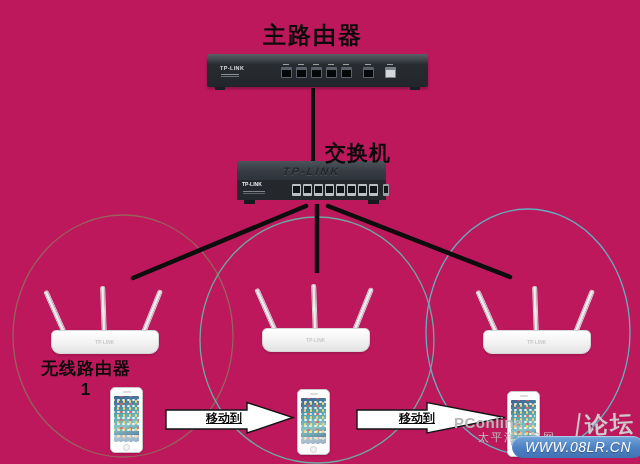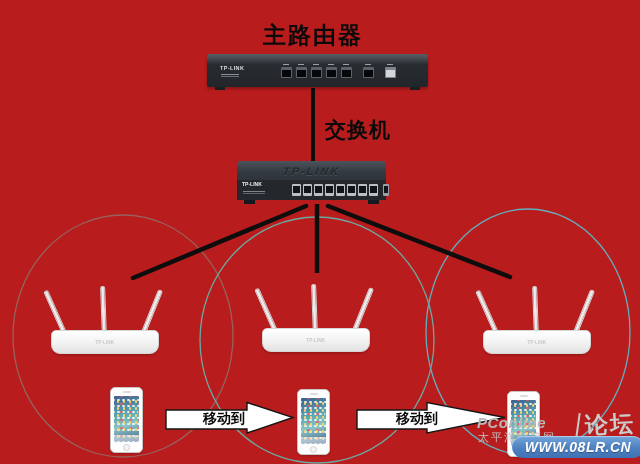--- a/index.html
+++ b/index.html
@@ -1,28 +1,28 @@
 <!DOCTYPE html>
 <html><head>
 <meta charset="utf-8">
 <style>
   html,body{margin:0;padding:0;background:#fff;}
   .canvas{
-    position:relative;width:640px;height:464px;background:#b91c1c;overflow:hidden;
+    position:relative;width:640px;height:464px;background:#be185d;overflow:hidden;
     font-family:"Liberation Sans","DejaVu Sans",sans-serif;color:#000;
   }
   .overlay{position:absolute;left:0;top:0;z-index:1;}
   .lbl{position:absolute;z-index:3;font-weight:700;color:#0a0a0a;text-align:center;}
   .title{left:218px;top:20px;width:190px;font-size:23px;letter-spacing:2px;}
-  .switch-lbl{left:325px;top:116px;width:110px;font-size:21px;letter-spacing:1px;text-align:left;}
+  .switch-lbl{left:325px;top:139px;width:110px;font-size:21px;letter-spacing:1px;text-align:left;}
   .rlbl{font-size:17px;letter-spacing:1px;}
   .rlbl1{left:36px;top:357px;width:100px;}
   .rlbl2{left:256px;top:358px;width:122px;}
   .rlbl3{left:482px;top:358px;width:120px;}
-  .arrow-lbl{font-size:14px;z-index:4;}
+  .arrow-lbl{font-size:12px;z-index:4;text-decoration:underline;}
   .arrow-lbl1{left:195px;top:410px;width:58px;}
   .arrow-lbl2{left:388px;top:410px;width:58px;}
 
   
   .mrouter{position:absolute;left:207px;top:54px;width:221px;height:33px;z-index:2;
     background:linear-gradient(180deg,#5a5f65 0%,#43484e 16%,#282c31 32%,#22262b 100%);
     border-radius:2px;box-shadow:0 2px 3px rgba(0,0,0,.28);}
   .mrouter .brand{position:absolute;left:13px;top:11px;color:#d9dcdf;font-size:7px;font-weight:700;
     transform:scale(.78);transform-origin:left top;display:inline-block;letter-spacing:.5px;}
   .mrouter .brand-line{position:absolute;left:14px;top:20px;width:18px;height:3px;
@@ -83,29 +83,29 @@
       linear-gradient(165deg,#3d5f8e 0%,#58a6b2 38%,#8ac4c4 62%,#44658f 100%);
     background-size:6px 7px,9px 8px,5px 6px,100% 100%;
     background-position:1px 2px,3px 4px,2px 1px,0 0;}
   .phone .dock{position:absolute;left:3px;right:3px;bottom:10px;height:7px;background:rgba(230,235,240,.55);}
   .phone .home{position:absolute;bottom:1px;left:50%;margin-left:-4px;width:7px;height:7px;
     border:1px solid #d0d0d0;border-radius:50%;background:#f4f4f4;box-sizing:border-box;}
   .ph1{left:110px;top:387px;} .ph2{left:297px;top:389px;} .ph3{left:507px;top:391px;}
 
   
   .wm{position:absolute;z-index:5;}
-  .wm-brand{left:477px;top:414px;font-size:15px;font-weight:700;font-style:italic;color:#b8b8b8;letter-spacing:.5px;}
+  .wm-brand{left:454px;top:414px;font-size:15px;font-weight:700;color:#b8b8b8;letter-spacing:.5px;}
   .wm-site{left:478px;top:430px;font-size:11px;color:#c2c2c2;letter-spacing:2px;}
   .wm-divider{left:577px;top:413px;width:2px;height:25px;background:#c8c8c8;transform:rotate(8deg);}
   .wm-forum{left:585px;top:409px;font-size:23px;font-weight:700;color:#cbcbcb;transform:rotate(-3deg);letter-spacing:2px;}
   .wm-pill{left:512px;top:436px;width:132px;height:22px;border-radius:12px;
     background:linear-gradient(180deg,#73a6db 0%,#4c80c1 55%,#4072b4 100%);
     box-shadow:inset 0 1px 1px rgba(255,255,255,.45);
     display:flex;align-items:center;justify-content:center;}
-  .wm-pill span{color:#ffffff;font-size:14px;font-weight:700;font-style:italic;letter-spacing:.5px;
+  .wm-pill span{color:#ffffff;font-size:14px;font-weight:400;font-style:italic;letter-spacing:.5px;
     text-shadow:0 1px 1px rgba(0,0,0,.3);}
 </style>
 </head>
 <body>
 
 <div class="canvas">
 
   <svg class="overlay" width="640" height="464" viewBox="0 0 640 464">
     <ellipse cx="123" cy="336" rx="110" ry="121" fill="none" stroke-width="1.3" stroke="#97625d"></ellipse>
     <ellipse cx="317" cy="340" rx="117" ry="123" fill="none" stroke-width="1.3" stroke="#6ba9a1"></ellipse>
@@ -178,20 +178,21 @@
   </div>
   <div class="wrouter wr3">
     <span class="antenna ant-l"></span>
     <span class="antenna ant-m"></span>
     <span class="antenna ant-r"></span>
     <div class="rbody">
       <span class="rbrand">TP-LINK</span>
     </div>
   </div>
 
+  <div class="lbl rlbl rlbl1">无线路由器1</div>
 
   <div class="phone ph1">
     <span class="speaker"></span>
     <span class="screen"></span>
     <span class="dock"></span>
     <span class="home"></span>
   </div>
   <div class="phone ph2">
     <span class="speaker"></span>
     <span class="screen"></span>

